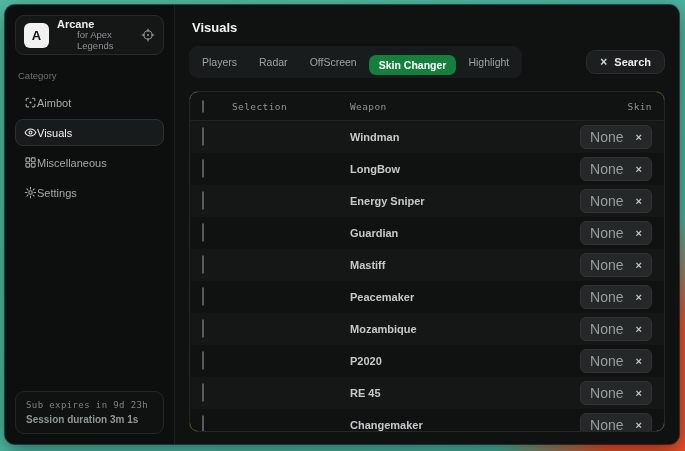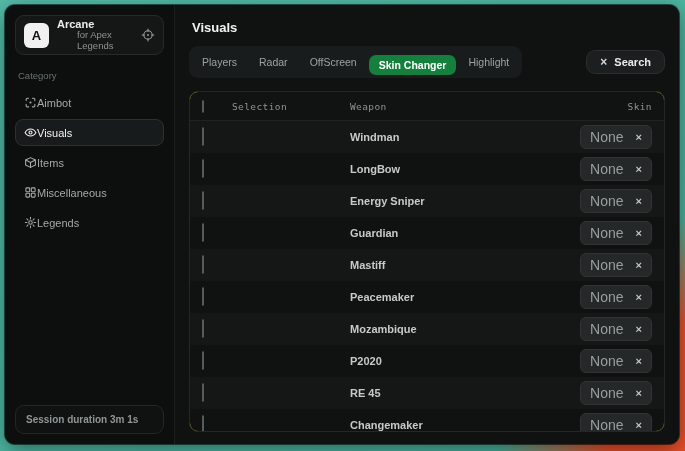--- a/index.html
+++ b/index.html
@@ -107,51 +107,43 @@
               <svg viewBox="0 0 24 24">
                 <path d="M2 12s3.6-6.5 10-6.5S22 12 22 12s-3.6 6.5-10 6.5S2 12 2 12z"></path>
                 <circle cx="12" cy="12" r="2.8"></circle>
               </svg>
             </span>
     <span class="nav-label">Visuals</span>
   </div>
           <div class="nav-item">
     <span class="icon">
               <svg viewBox="0 0 24 24">
-                <path d="M21 7.5 12 3 3 7.5v9L12 21l9-4.5v-9z"></path>
-                <path d="M3 7.5l9 4.5 9-4.5M12 12v9"></path>
-              </svg>
-            </span>
-    <span class="nav-label">Items</span>
-  </div>
-          <div class="nav-item">
-    <span class="icon">
-              <svg viewBox="0 0 24 24">
                 <rect x="3.5" y="3.5" width="7" height="7" rx="1.5"></rect>
                 <rect x="13.5" y="3.5" width="7" height="7" rx="1.5"></rect>
                 <rect x="3.5" y="13.5" width="7" height="7" rx="1.5"></rect>
                 <rect x="13.5" y="13.5" width="7" height="7" rx="1.5"></rect>
               </svg>
             </span>
     <span class="nav-label">Miscellaneous</span>
   </div>
           <div class="nav-item">
     <span class="icon">
               <svg viewBox="0 0 24 24">
                 <circle cx="12" cy="12" r="3.2"></circle>
                 <path d="M12 2.5v3M12 18.5v3M2.5 12h3M18.5 12h3M5.3 5.3l2.1 2.1M16.6 16.6l2.1 2.1M18.7 5.3l-2.1 2.1M7.4 16.6l-2.1 2.1"></path>
               </svg>
             </span>
-    <span class="nav-label">Legends</span>
+    <span class="nav-label">Settings</span>
   </div>
         </div>
 
       <div class="side-spacer"></div>
 
       <div class="sub-box">
+        <span class="sub-line1">Sub expires in 9d 23h</span>
         <span class="sub-line2">Session duration 3m 1s</span>
       </div>
     </div>
 
     <div class="main">
       <div class="main-title">Visuals</div>
 
       <div class="toolbar">
         <div class="tabs">
             <div class="tab">

